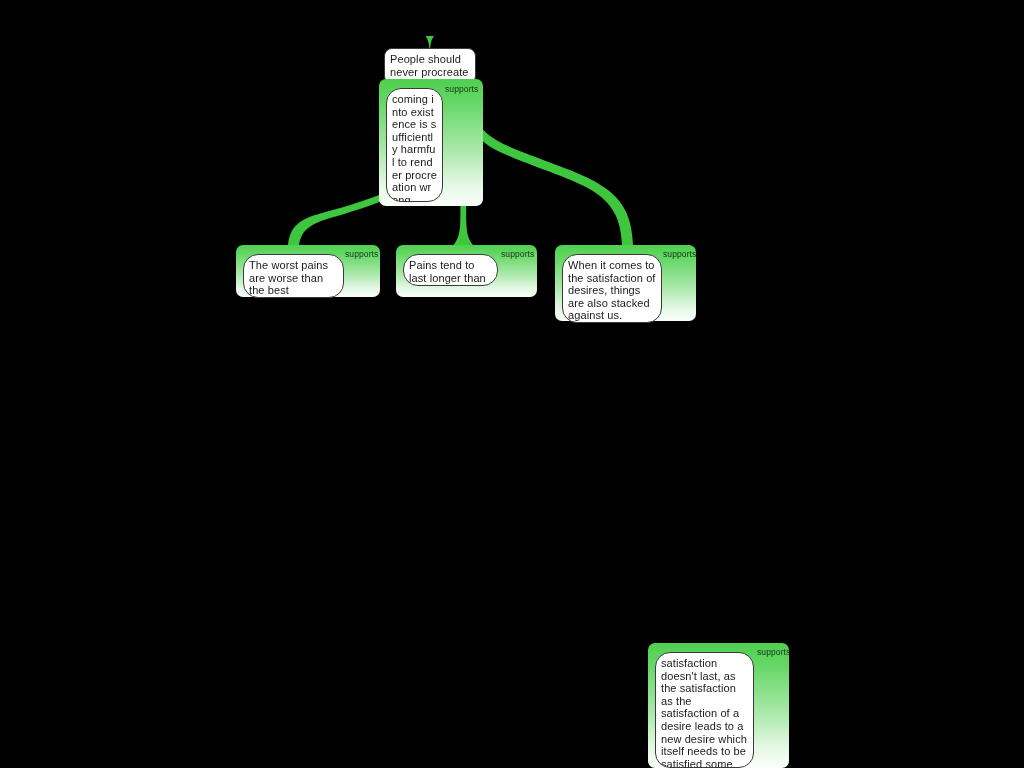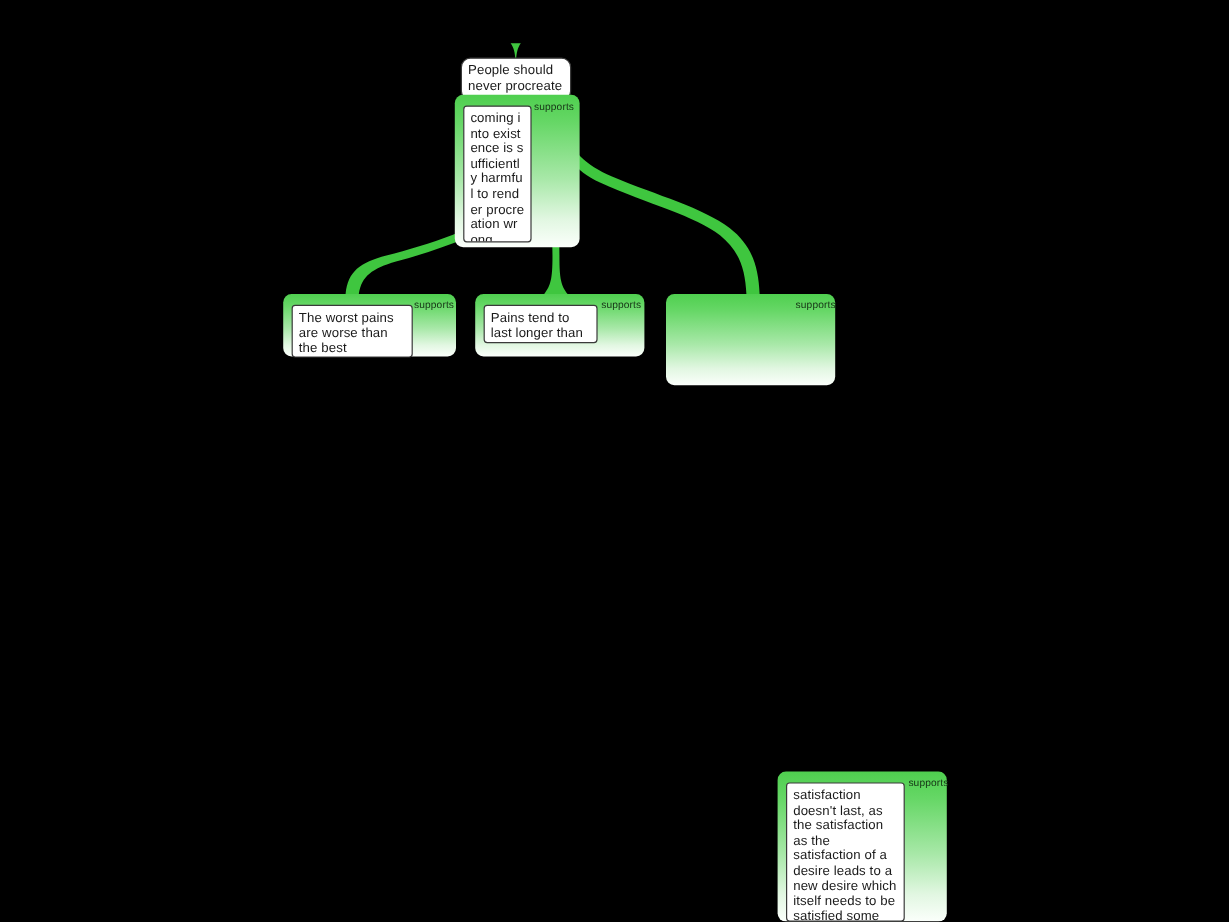--- a/index.html
+++ b/index.html
@@ -46,21 +46,21 @@
     border-radius: 7px;
     background: linear-gradient(to bottom, #4fcf4f 0%, #66d766 18%, #a8e8a8 55%, #e2f7e2 82%, #fbfffb 100%);
     box-sizing: border-box;
   }
 
   
   .claimbox {
     position: absolute;
     background: #ffffff;
     border: 1px solid #3a3a3a;
-    border-radius: 3px;
+    border-radius: 15px;
     box-sizing: border-box;
     overflow: hidden;
     padding: 4px 5px 3px 5px;
     font-size: 11px;
     line-height: 12.6px;
     color: #1a1a1a;
     letter-spacing: 0.1px;
   }
 
   
@@ -144,20 +144,21 @@
         <div class="claimbox" style="left: 7px; top: 9px; width: 101px; height: 44px;">The worst pains are worse than the best pleasures are good.</div>
       </div>
       <div class="node" style="left: 396px; top: 245px; width: 141px; height: 52px;">
         <div class="card"></div>
         <div class="rel-label" style="left: 105px; top: 4px;">supports</div>
         <div class="claimbox" style="left: 7px; top: 9px; width: 95px; height: 32px;">Pains tend to last longer than pleasures.</div>
       </div>
       <div class="node" style="left: 555px; top: 245px; width: 141px; height: 76px;">
         <div class="card"></div>
         <div class="rel-label" style="left: 108px; top: 4px;">supports</div>
+        <div class="claimbox" style="left: 7px; top: 9px; width: 100px; height: 69px;">When it comes to the satisfaction of desires, things are also stacked against us.</div>
       </div>
       <div class="node" style="left: 648px; top: 643px; width: 141px; height: 125px;">
         <div class="card"></div>
         <div class="rel-label" style="left: 109px; top: 4px;">supports</div>
         <div class="claimbox" style="left: 7px; top: 9px; width: 99px; height: 116px;">satisfaction doesn't last, as the satisfaction as the satisfaction of a desire leads to a new desire which itself needs to be satisfied some time in the future.</div>
       </div>
     </div>
 
 </div>
 

